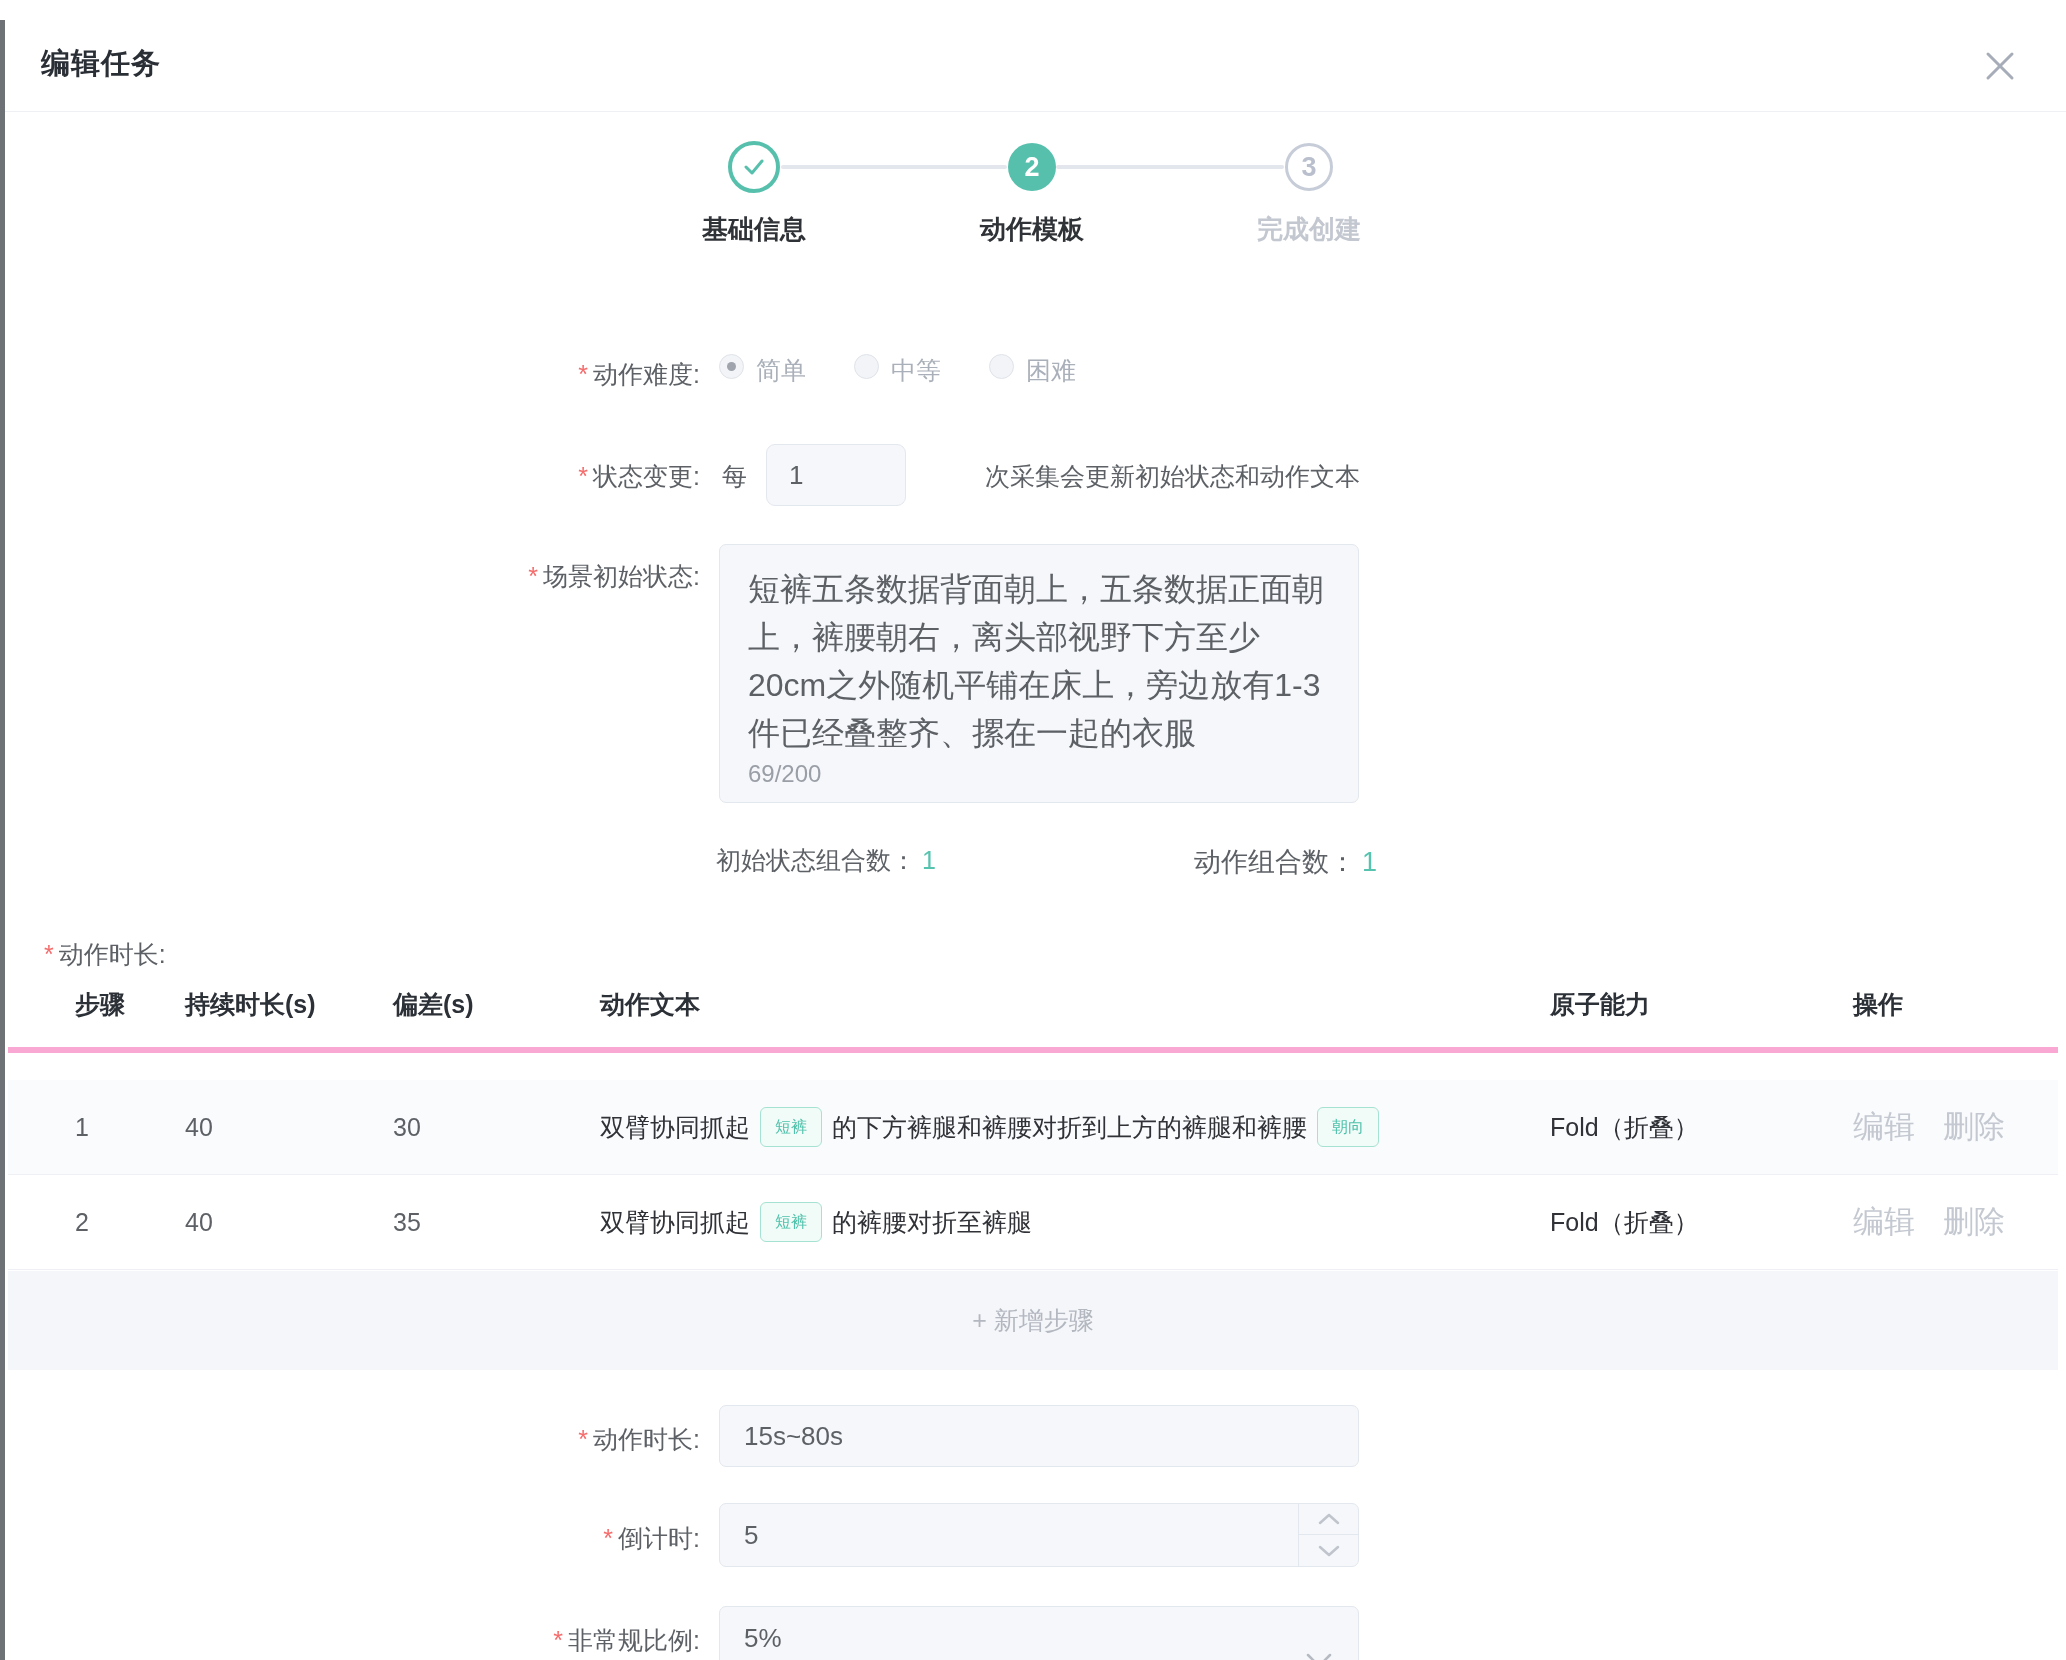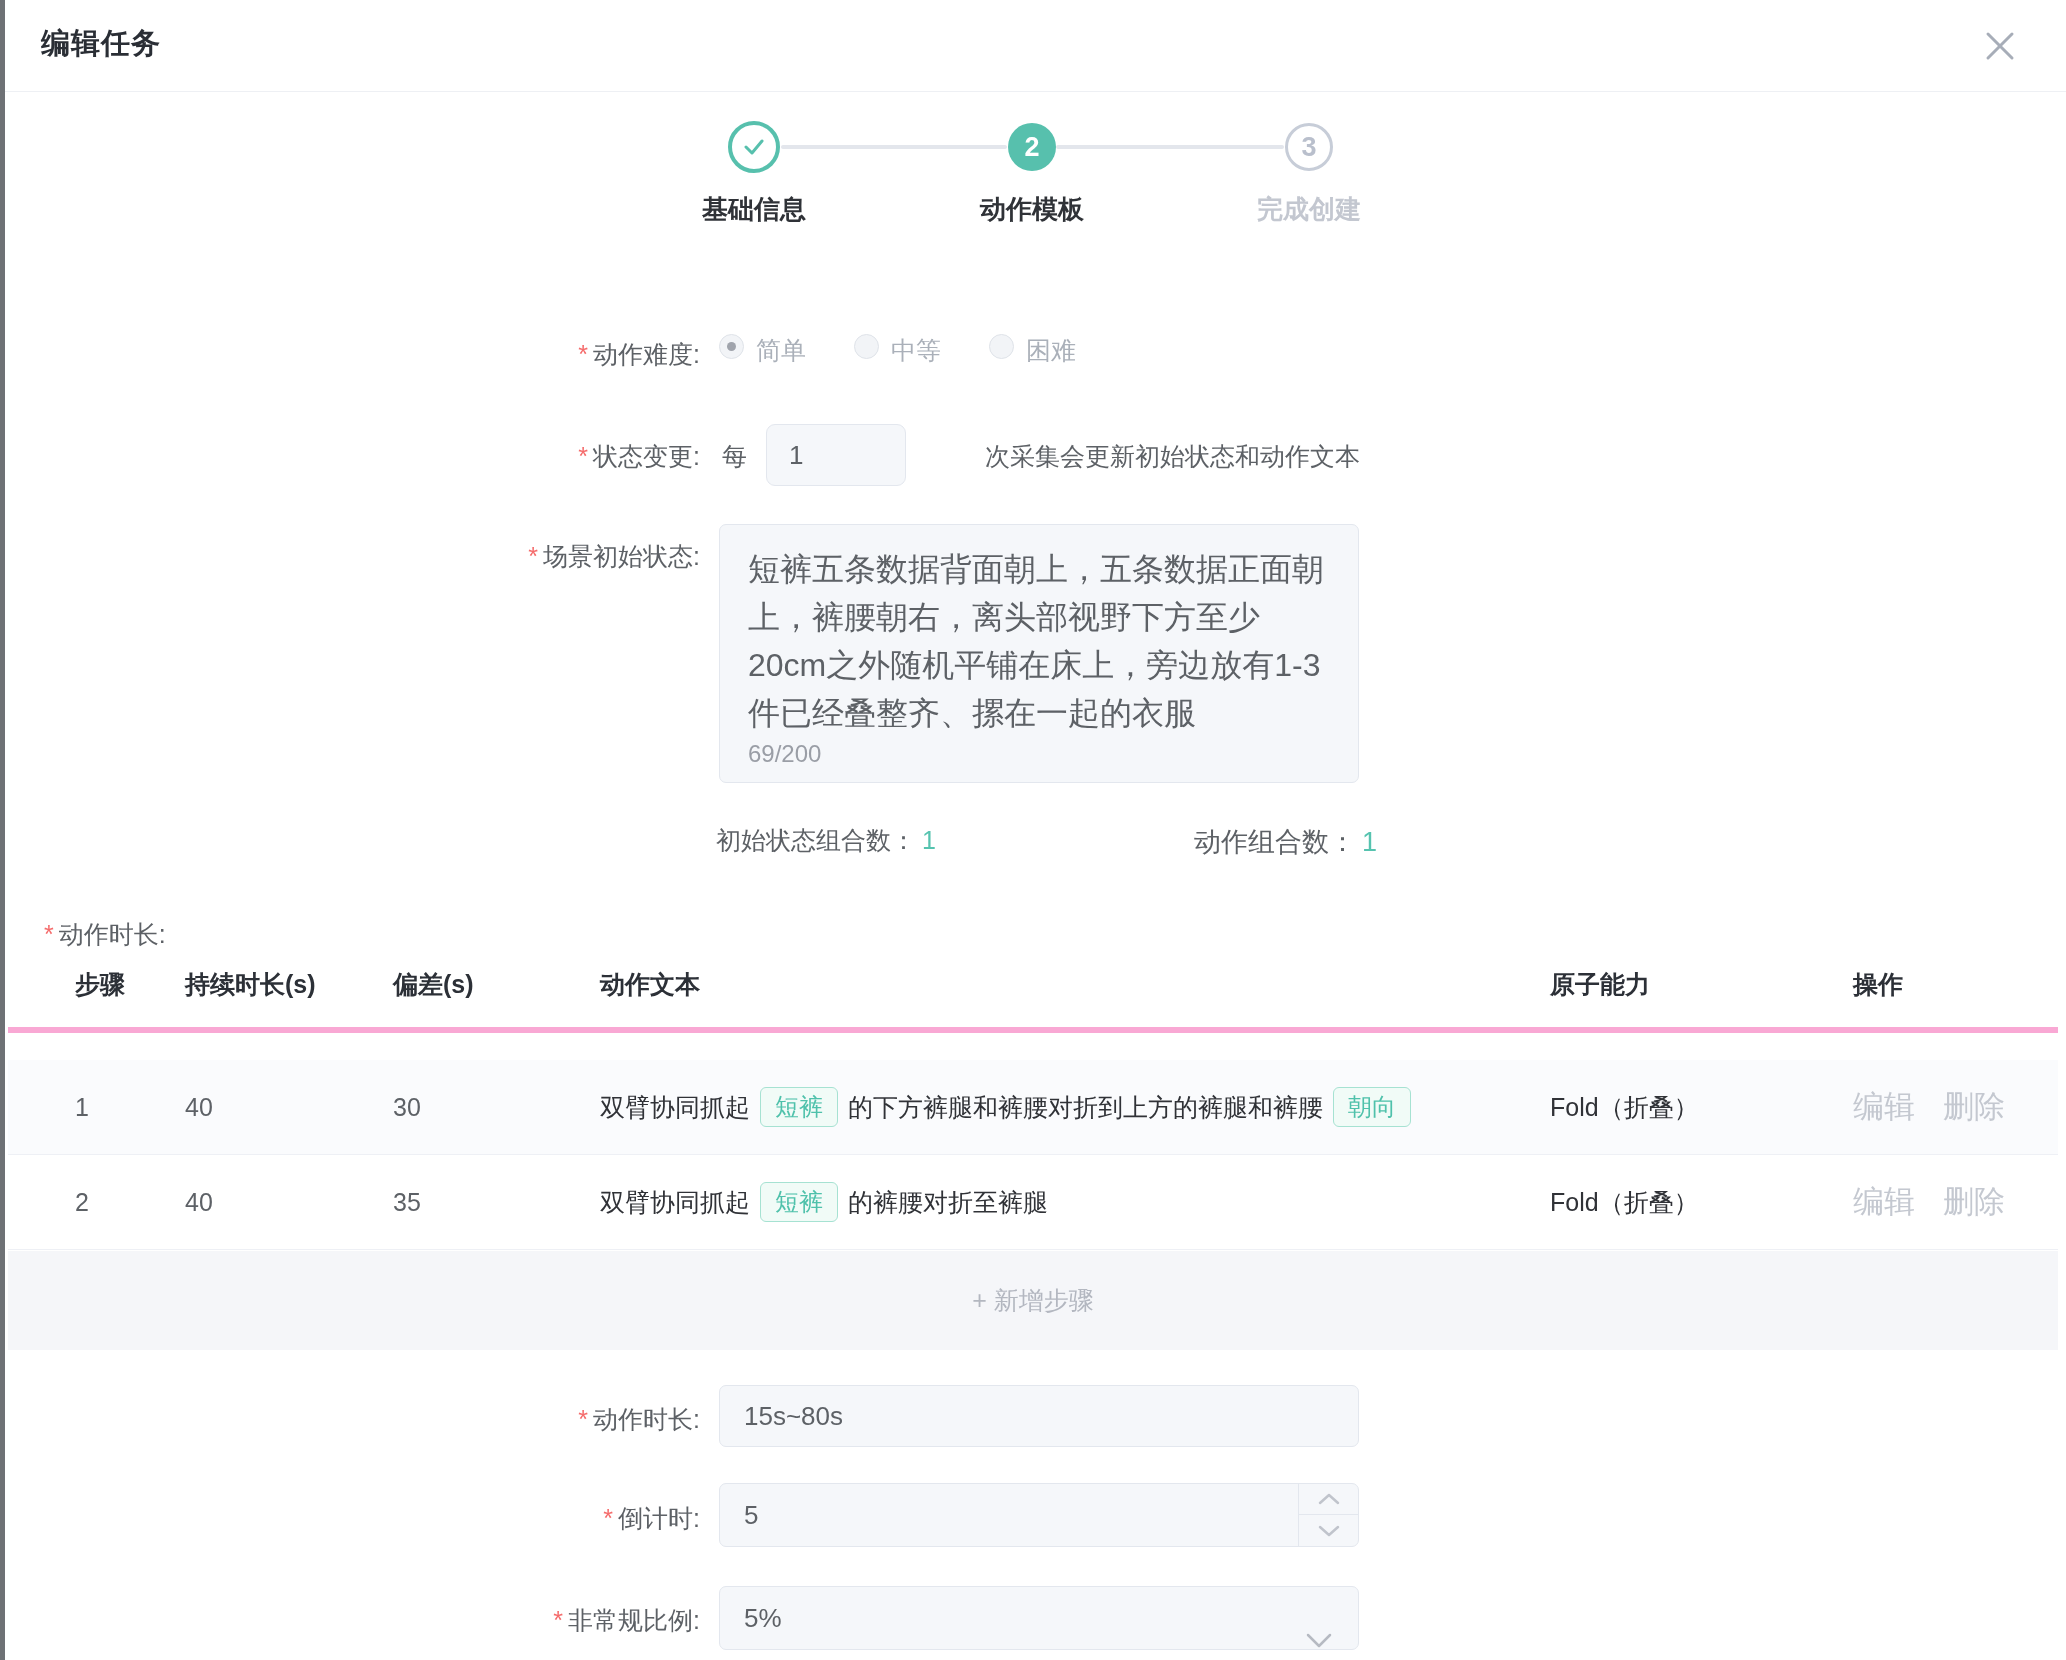--- a/index.html
+++ b/index.html
@@ -1,18 +1,18 @@
 <!DOCTYPE html>
 <html><head>
 <meta charset="utf-8">
 <style>
   * { margin:0; padding:0; box-sizing:border-box; }
   html,body { width:2066px; height:1660px; overflow:hidden; background:#fff;
     font-family:"Liberation Sans","DejaVu Sans",sans-serif; }
-  .screen { position:relative; width:2066px; height:1308px; background:#fff; }
+  .screen { position:relative; width:2066px; height:1308px; background:#fff;margin-top:20px; }
   .left-strip { position:absolute; left:0; top:0; width:5px; height:1660px; background:#6e7175; }
 
   
   .dlg-header { position:absolute; left:5px; top:0; right:0; height:92px; border-bottom:1px solid #eef0f4; background:#fff; }
   .dlg-title { position:absolute; left:36px; top:24px; font-size:29px; font-weight:bold; color:#2a2e35; letter-spacing:1px; }
   .dlg-close { position:absolute; right:46px; top:26px; width:40px; height:40px; display:flex; align-items:center; justify-content:center; cursor:pointer; }
 
   
   .stepper { position:absolute; left:0; top:0; width:2066px; height:240px; }
   .connector { position:absolute; top:145px; height:4px; background:#e3e6ec; border-radius:2px; }
@@ -68,21 +68,21 @@
 
   .trow { position:absolute; left:8px; right:8px; height:95px; border-bottom:1px solid #eef0f5; }
   .row1 { top:1060px; background:#fafbfd; }
   .row2 { top:1155px; background:#fff; }
   .td { position:absolute; top:0; height:100%; display:flex; align-items:center; font-size:25px; color:#5d6166; }
   .td-step { left:67px; } .td-dur { left:177px; } .td-dev { left:385px; }
   .td-text { left:592px; color:#303237; }
   .td-abil { left:1542px; color:#303237; }
   .td-ops { left:1845px; }
   .tag { display:inline-flex; align-items:center; height:40px; padding:0 14px; margin:0 10px;
-    border:1px solid #a6e2d2; background:#f1fbf7; border-radius:6px; color:#4fc1ab; font-size:24px; }
+    border:1px solid #a6e2d2; background:#f1fbf7; border-radius:6px; color:#4fc1ab; font-size:16px; }
   .oplink { color:#c4c8d0; font-size:31px; margin-right:28px; cursor:pointer; }
 
   .add-band { position:absolute; left:8px; right:8px; top:1251px; height:99px; background:#f5f6f9;
     display:flex; align-items:center; justify-content:center; cursor:pointer; }
   .add-text { font-size:25px; color:#b3b7c0; }
 
   
   .lab-dur { top:1403px; }
   .in-dur { left:719px; top:1385px; width:640px; height:62px; line-height:60px; padding-left:24px; }
   .lab-count { top:1502px; }

